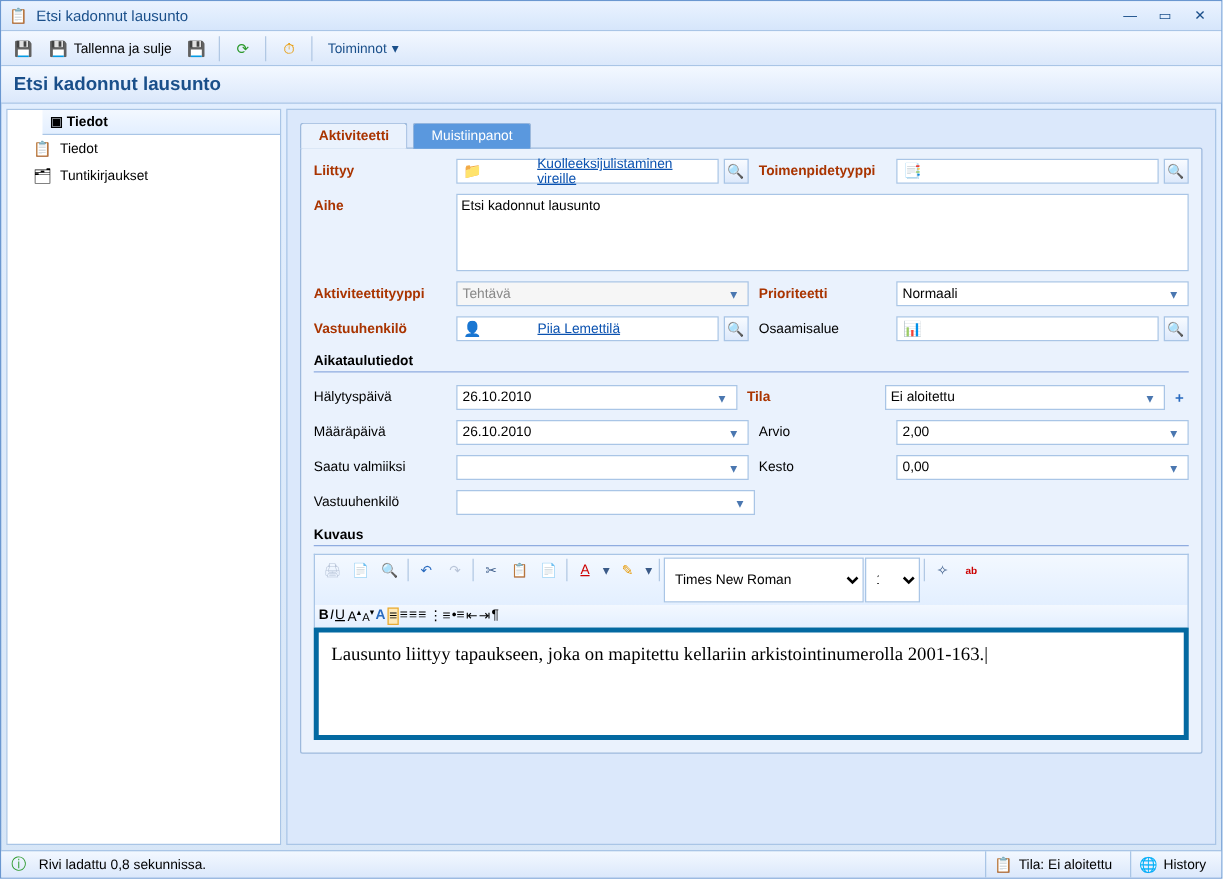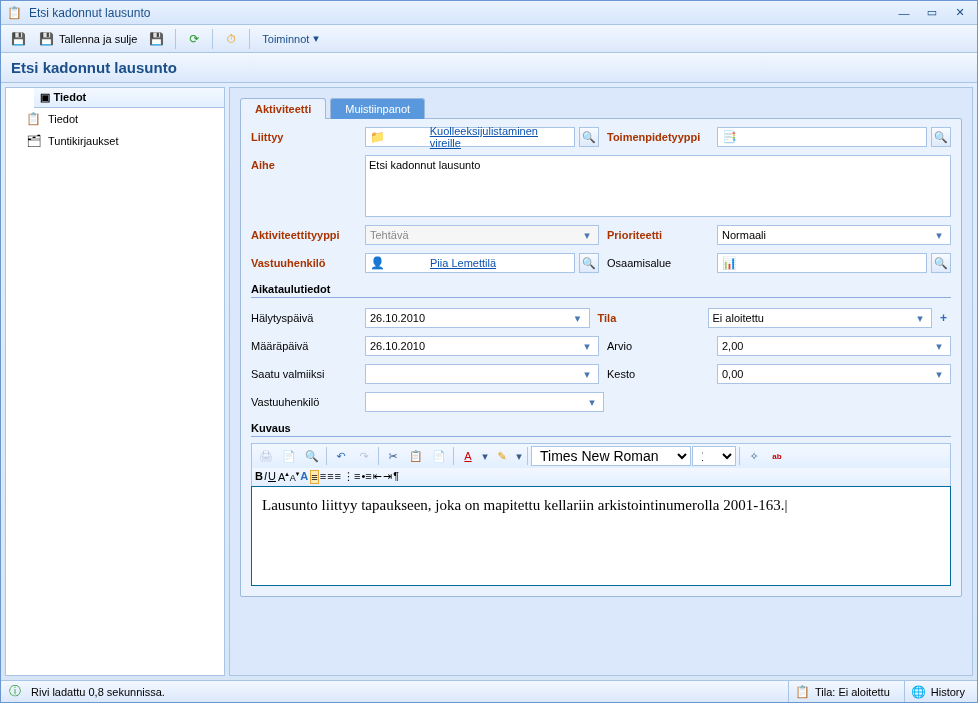--- a/index.html
+++ b/index.html
@@ -221,41 +221,41 @@
   align-items: center;
   justify-content: center;
   cursor: pointer;
   border-radius: 2px;
   color: #3a5a88;
   font-size: 11px;
 }
 .rte-toolbar .rbtn.dim { color: #b8c4d8; }
 .rte-toolbar .rsep { width: 1px; height: 18px; background: #b1c8e4; margin: 1px 2px; }
 .rte-sel {
-  height: 20px;
+  height: 36px;
   border: 1px solid #a9c5e6;
   background: #fff;
   padding: 0 16px 0 4px;
-  font-size: 14px;
+  font-size: 11px;
   cursor: pointer;
 }
 .rte-row2 {
   border: 1px solid #a9c5e6;
   border-top: none;
   border-bottom: none;
   background: linear-gradient(#f3f8ff, #e3efff);
   display: flex;
   padding: 2px 3px;
   gap: 1px;
 }
 .rte-editor {
-  border: 1px solid #0369a1;
+  border: 4px solid #0369a1;
   background: #fff;
   padding: 10px;
-  height: 100px;
+  height: 90px;
   font-family: "Times New Roman", serif;
   font-size: 15px;
 }
 .statusbar {
   height: 22px;
   background: linear-gradient(#f3f8ff, #dbe8fb);
   border-top: 1px solid #a9c5e6;
   display: flex;
   align-items: center;
   padding: 0 6px;

